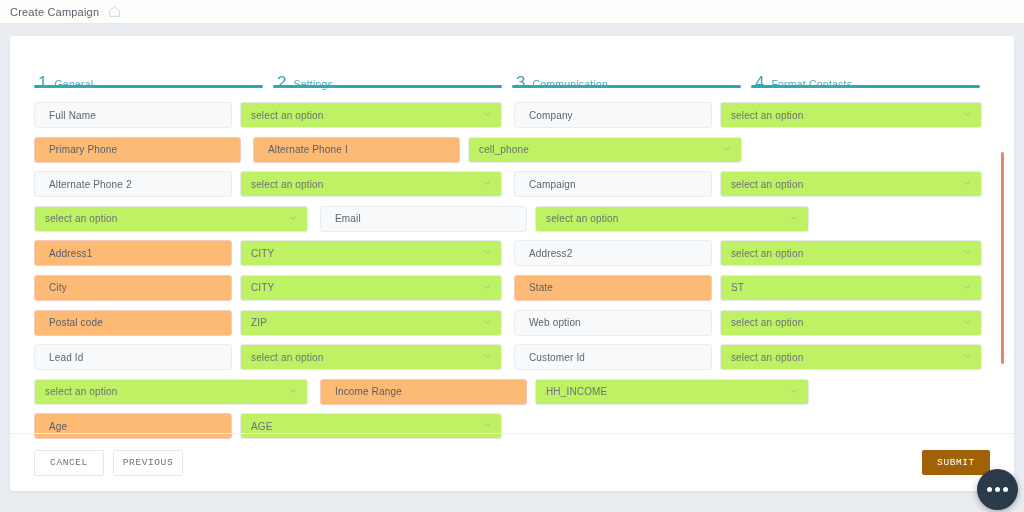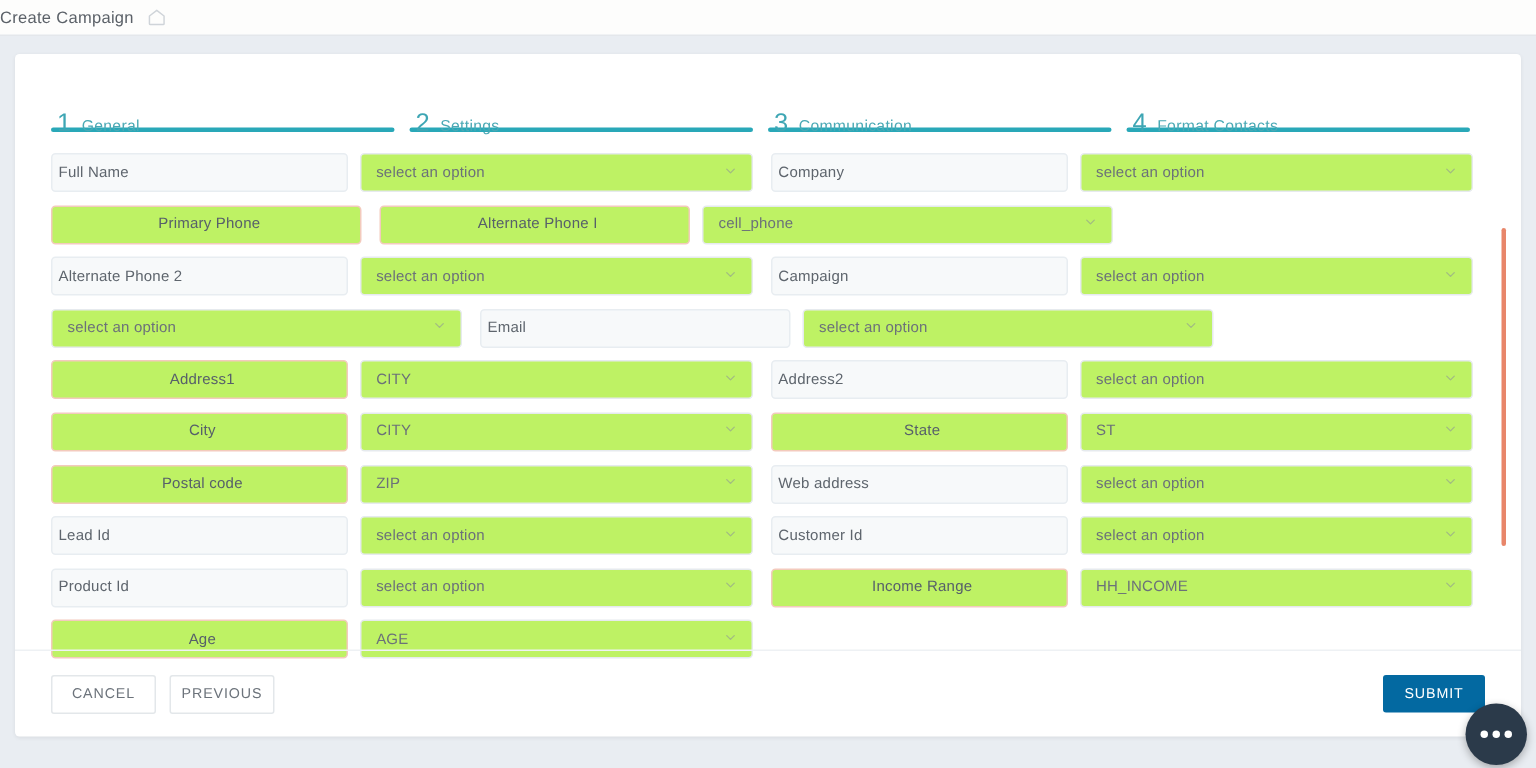--- a/index.html
+++ b/index.html
@@ -9,20 +9,21 @@
     font-family: "Liberation Sans", sans-serif;
     overflow: hidden;
   }
 
   
   .topbar {
     height: 24px;
     background: #fdfdfc;
     display: flex;
     align-items: center;
+    padding-left: 10px;
     border-bottom: 1px solid #e4e7eb;
   }
   .topbar-title {
     font-size: 11px;
     color: #5b6168;
     letter-spacing: .2px;
   }
   .home-icon { margin-left: 9px; display: flex; align-items: center; }
 
   
@@ -88,28 +89,27 @@
     display: flex;
     align-items: center;
     font-size: 10px;
     letter-spacing: .15px;
   }
   .cell-label {
     width: 207px;
     background: #f7f9fa;
     border: 1px solid #e8edf1;
     color: #5e656d;
-    padding-left: 4px;
+    padding-left: 14px;
     margin-right: 8px;
   }
   .cell-label.hl {
-    background: #bef264;
+    background: #fdba74;
     border-color: #f3cabd;
     color: #57606a;
-    justify-content: center;
   }
   .cell-select {
     width: 274px;
     background: #bef264;
     border: 1px solid #e6eaee;
     color: #6b7179;
     padding: 0 9px 0 10px;
     justify-content: space-between;
     margin-right: 8px;
   }
@@ -144,27 +144,27 @@
   .btn {
     height: 26px;
     min-width: 70px;
     border: 1px solid #e3e7ea;
     background: #fff;
     border-radius: 2px;
     font-size: 9.5px;
     letter-spacing: .6px;
     color: #6c737b;
     cursor: pointer;
-    font-family: Liberation Sans, sans-serif;
+    font-family: Liberation Mono, monospace;
     margin-right: 9px;
   }
   .btn-submit {
     margin-left: auto;
     margin-right: 0;
-    background: #0369a1;
+    background: #a16207;
     border: none;
     color: #ffffff;
     min-width: 68px;
     height: 25px;
   }
 
   
   .fab {
     position: absolute;
     right: 6px; bottom: 2px;
@@ -360,21 +360,21 @@
             <span>Postal code</span>
           </div>
           <div class="cell-select">
             <span>ZIP</span>
             <span><svg class="chev" viewBox="0 0 24 24" fill="none" stroke="#8b9199" stroke-width="2.2" stroke-linecap="round" stroke-linejoin="round">
                 <polyline points="6 9 12 15 18 9"></polyline>
               </svg></span>
           </div>
           <div class="col-gap"></div>
           <div class="cell-label">
-            <span>Web address</span>
+            <span>Web option</span>
           </div>
           <div class="cell-select">
             <span>select an option</span>
             <span><svg class="chev" viewBox="0 0 24 24" fill="none" stroke="#8b9199" stroke-width="2.2" stroke-linecap="round" stroke-linejoin="round">
                 <polyline points="6 9 12 15 18 9"></polyline>
               </svg></span>
           </div>
         </div>
         <div class="row">
           <div class="cell-label">
@@ -391,23 +391,20 @@
             <span>Customer Id</span>
           </div>
           <div class="cell-select">
             <span>select an option</span>
             <span><svg class="chev" viewBox="0 0 24 24" fill="none" stroke="#8b9199" stroke-width="2.2" stroke-linecap="round" stroke-linejoin="round">
                 <polyline points="6 9 12 15 18 9"></polyline>
               </svg></span>
           </div>
         </div>
         <div class="row">
-          <div class="cell-label">
-            <span>Product Id</span>
-          </div>
           <div class="cell-select">
             <span>select an option</span>
             <span><svg class="chev" viewBox="0 0 24 24" fill="none" stroke="#8b9199" stroke-width="2.2" stroke-linecap="round" stroke-linejoin="round">
                 <polyline points="6 9 12 15 18 9"></polyline>
               </svg></span>
           </div>
           <div class="col-gap"></div>
           <div class="cell-label hl">
             <span>Income Range</span>
           </div>

